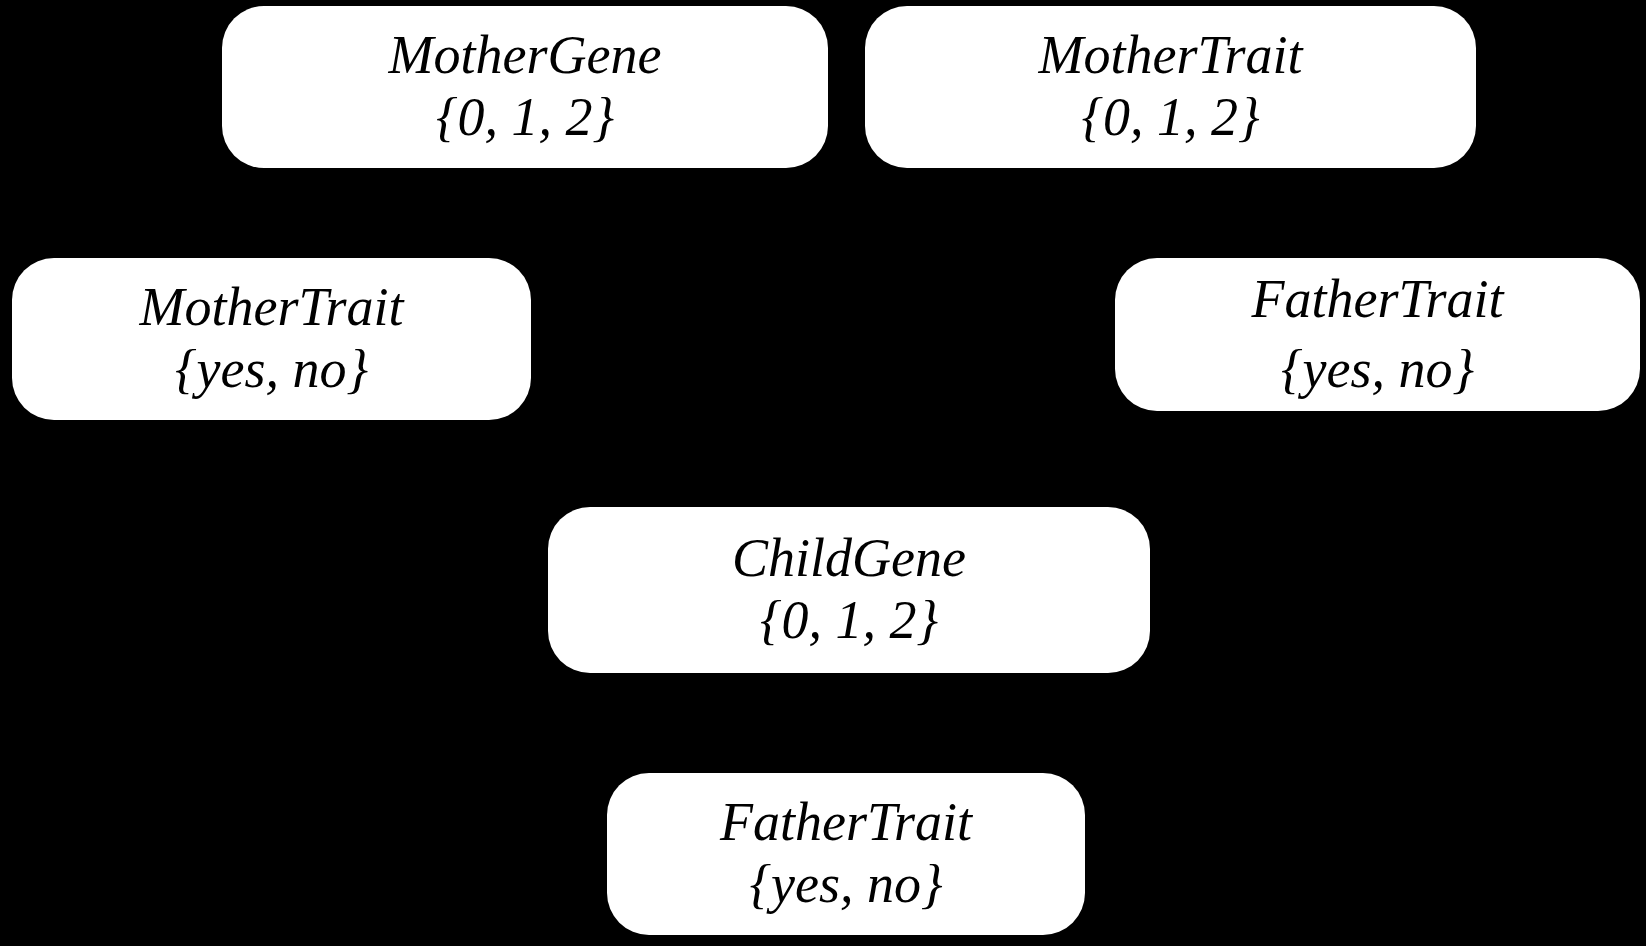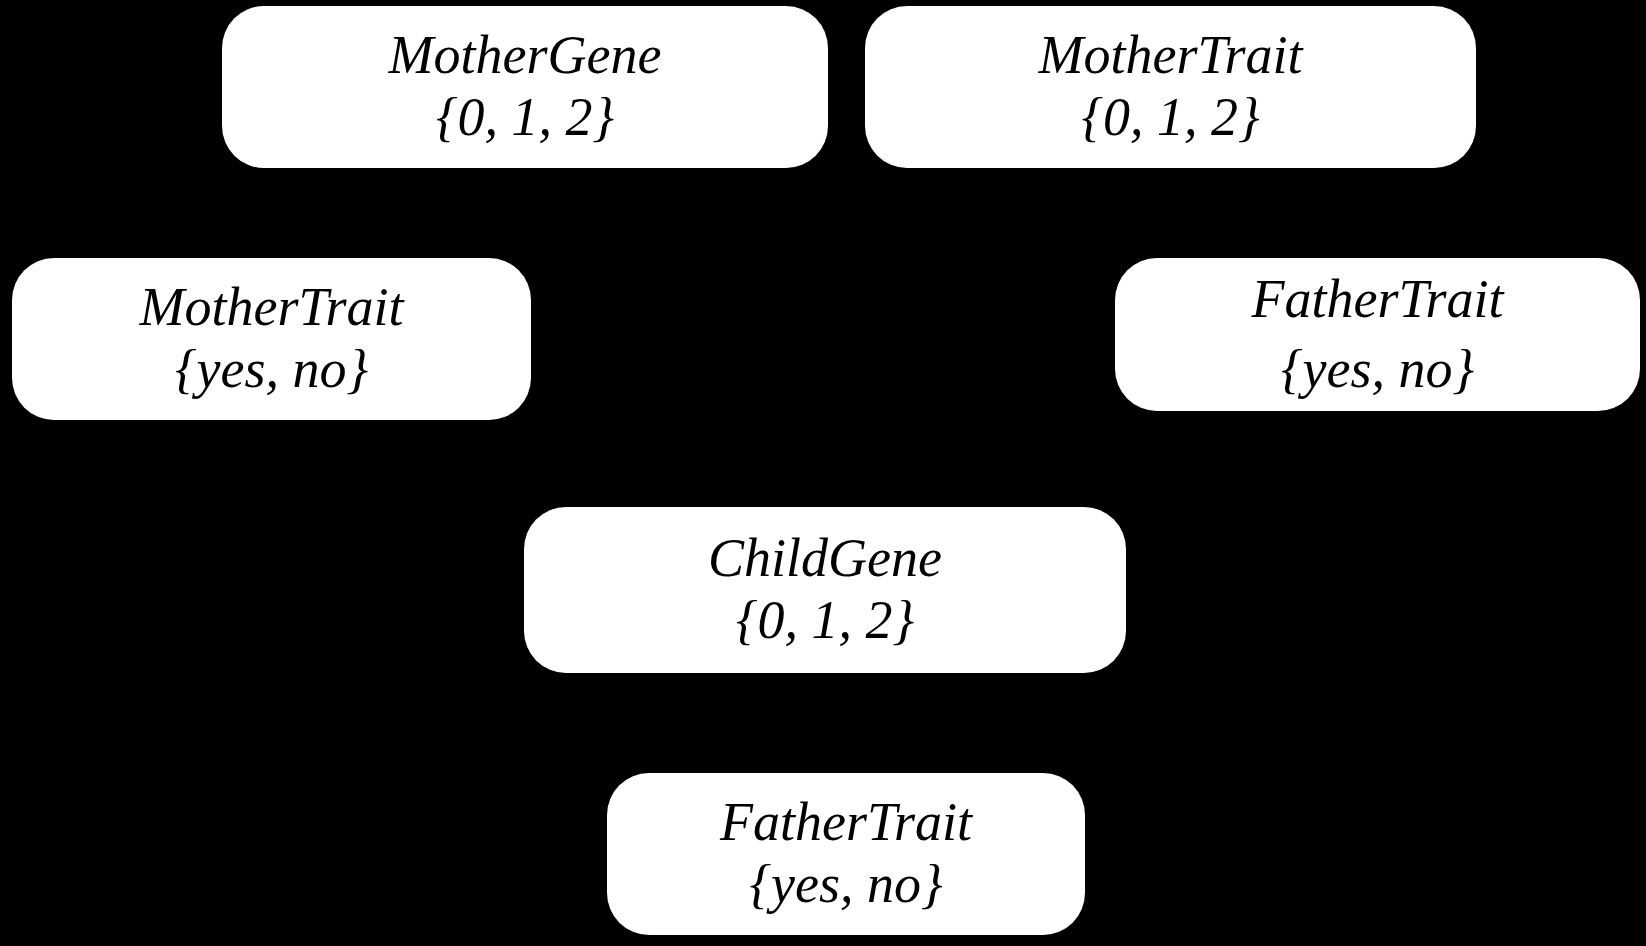--- a/index.html
+++ b/index.html
@@ -31,21 +31,21 @@
     font-style: italic;
     font-size: 54px;
     line-height: 1.14;
     white-space: nowrap;
   }
   
   .pos-mother-gene  { left: 222px;  top: 6px;   width: 606px; height: 162px; }
   .pos-father-gene  { left: 865px;  top: 6px;   width: 611px; height: 162px; }
   .pos-mother-trait { left: 12px;   top: 258px; width: 519px; height: 162px; }
   .pos-father-trait { left: 1115px; top: 258px; width: 525px; height: 153px; gap: 8px; }
-  .pos-child-gene   { left: 524px;  top: 507px; width: 602px; height: 166px; }
+  .pos-child-gene   { left: 548px;  top: 507px; width: 602px; height: 166px; }
   .pos-child-trait  { left: 607px;  top: 773px; width: 478px; height: 162px; }
 </style>
 </head>
 <body>
 
 <div class="stage">
 
   <div class="bn-node pos-mother-gene">
     <div class="node-label">MotherGene</div>
     <div class="node-values">{0, 1, 2}</div>

